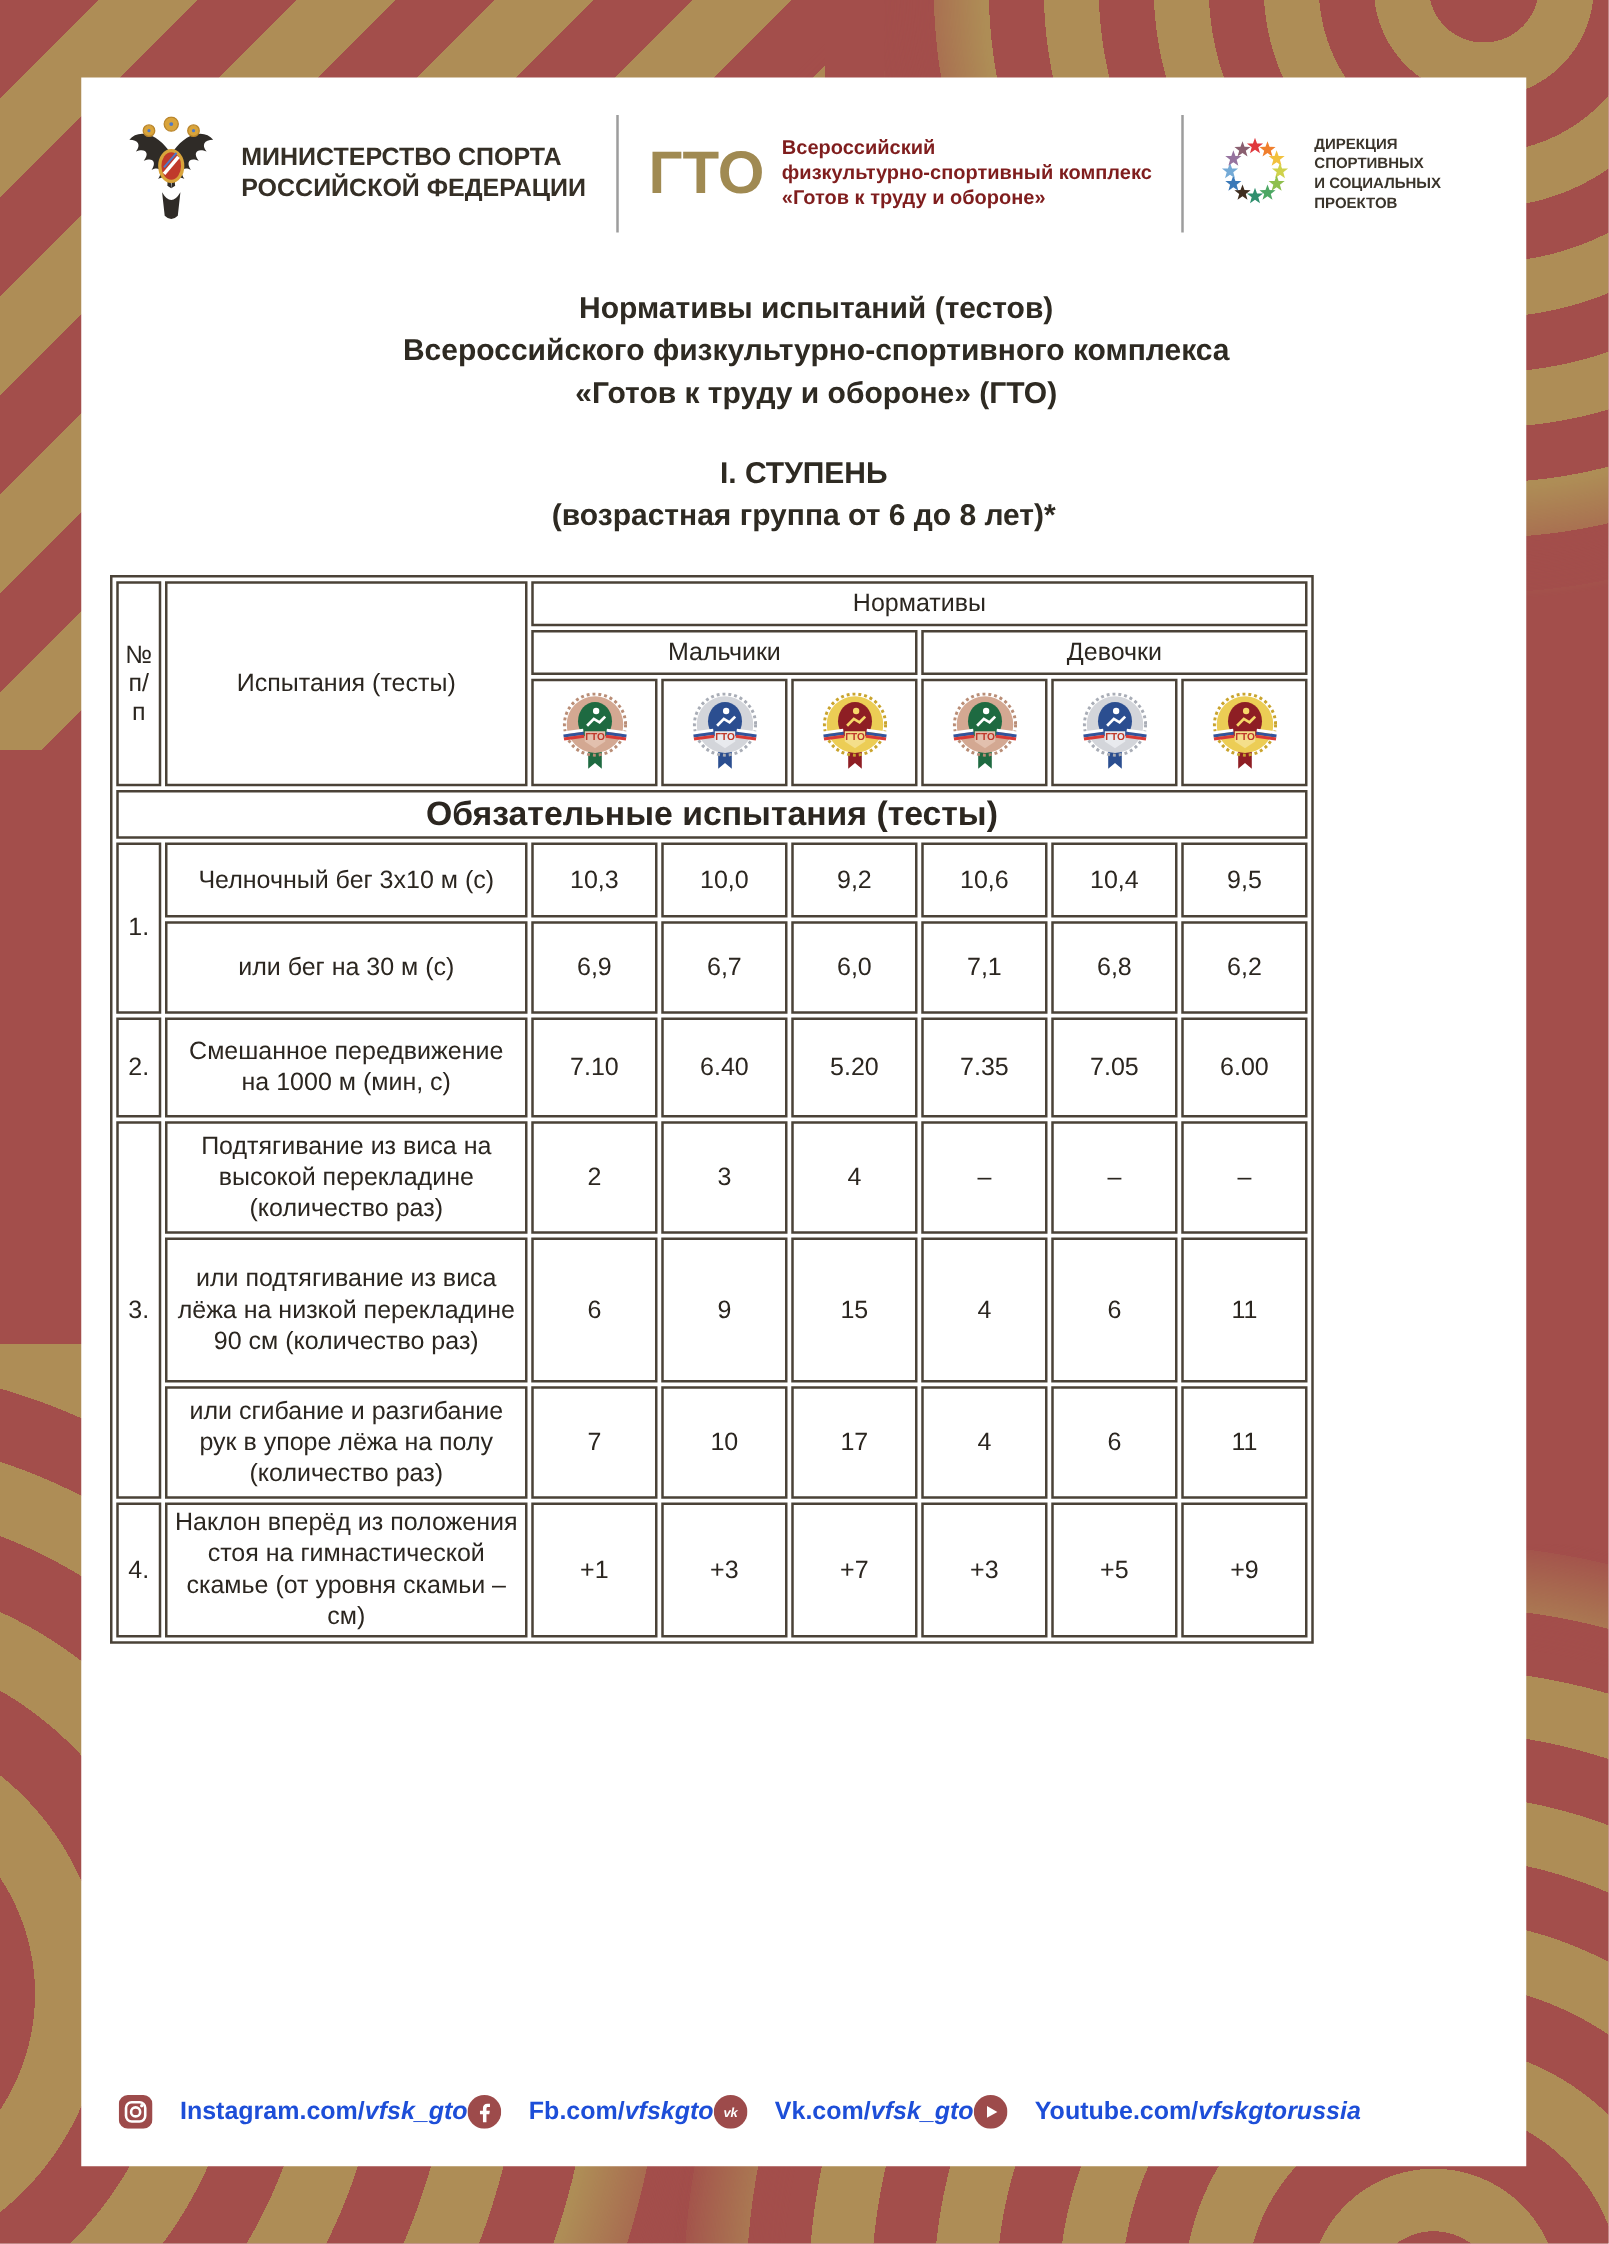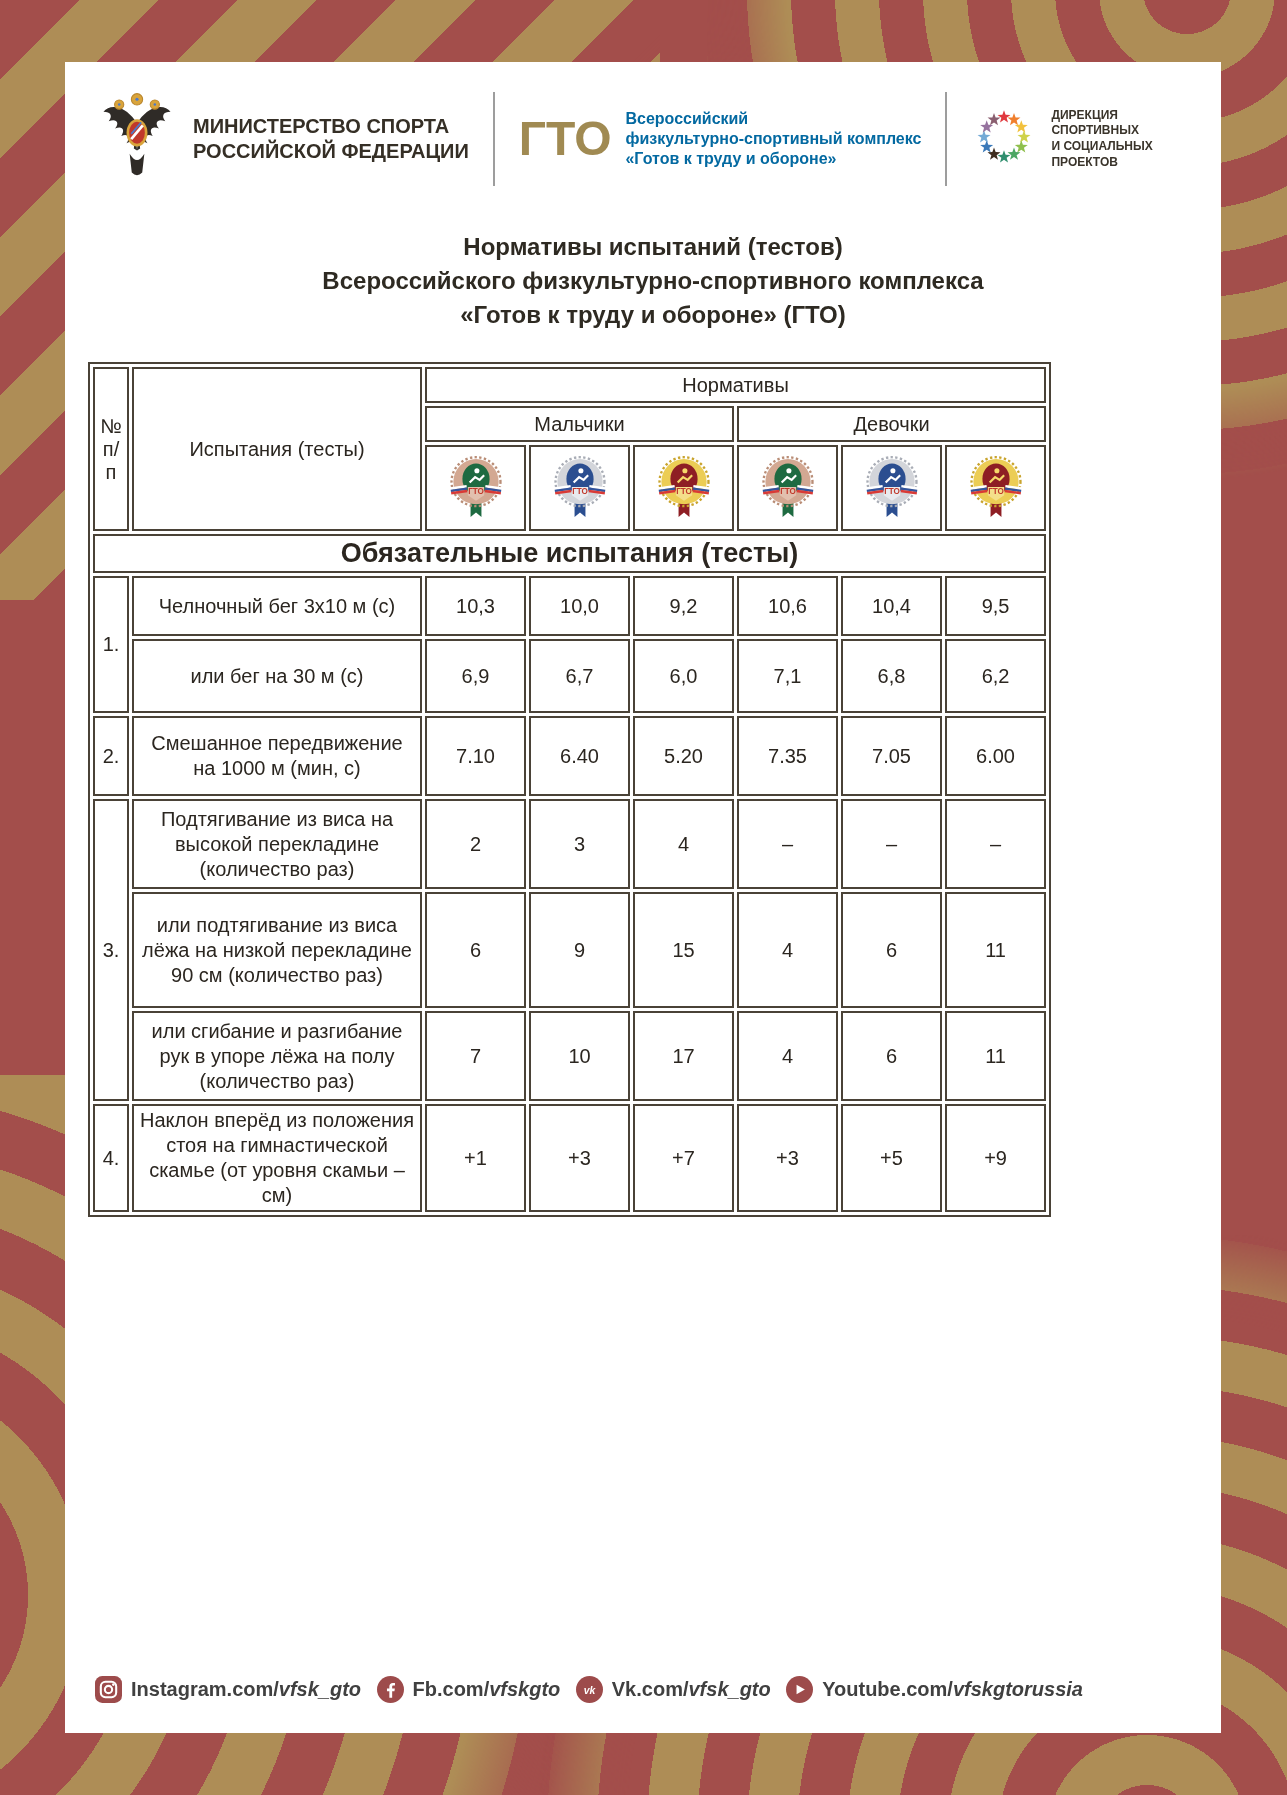--- a/index.html
+++ b/index.html
@@ -27,39 +27,39 @@
 
   .card { position:absolute; left:65px; top:62px; width:1156px; height:1671px; background:#fff; z-index:2; }
 
   
   .logos { display:flex; align-items:center; padding:30px 0 0 30px; gap:24px; }
   .logo-block { display:flex; align-items:center; gap:14px; }
   .prelines { white-space:pre-line; }
   .ministry-name { font-weight:bold; font-size:20px; line-height:1.25; color:#352f26; }
   .logo-divider { width:2px; height:94px; background:#9d9d9d; }
   .gto-acronym { font-weight:bold; font-size:48px; color:#a08a52; letter-spacing:0px; line-height:1; }
-  .gto-desc { font-weight:bold; font-size:16px; line-height:1.25; color:#0369a1; }
+  .gto-desc { font-weight:bold; font-size:16px; line-height:1.25; color:#7f1d1d; }
   .direction-name { font-weight:bold; font-size:12px; line-height:1.3; color:#3a342b; }
 
   
   .title { margin-top:44px; text-align:center; font-weight:bold; font-size:24px; line-height:1.42; color:#2e2a22;padding-left:20px; }
   .subtitle { margin-top:30px; text-align:center; font-weight:bold; font-size:24px; line-height:1.42; color:#2e2a22; }
 
   
   table.norms { margin:30px 0 0 23px; border-collapse:separate; border-spacing:3px; border:2px solid #4a4237; table-layout:fixed; width:956px; background:#fff; }
   table.norms td { border:2px solid #4a4237; text-align:center; vertical-align:middle; font-size:20px; color:#2b2620; padding:2px 4px; }
   td.hdr { font-weight:normal;margin-top:35px; }
   td.lbl { text-align:left; padding-left:9px; line-height:1.25; }
   tr.section-row td { font-weight:bold; font-size:27px; }
   .badge { display:block; margin:0 auto; }
   .b-gto { font-size:9px; font-weight:bold; fill:#c0392b; text-anchor:middle; }
 
   
   .footer { position:absolute; left:30px; bottom:30px; width:988px; display:flex; justify-content:space-between; align-items:center; }
-  .soc { display:flex; align-items:center; gap:9px; color:#404040; font-size:20px; font-weight:bold; text-decoration:none; cursor:pointer; }
+  .soc { display:flex; align-items:center; gap:22px; color:#1d4ed8; font-size:20px; font-weight:bold; text-decoration:none; cursor:pointer; }
   .soc .handle { font-style:italic; }
   .soc svg { display:block; }
 </style>
 </head>
 <body>
 
 <div class="page">
 
   <div class="deco deco-tl"></div>
   <div class="deco deco-tr"></div>
@@ -133,20 +133,24 @@
 И СОЦИАЛЬНЫХ
 ПРОЕКТОВ</div>
       </div>
     </div>
 
     <div class="title">
       <div>Нормативы испытаний (тестов)</div>
       <div>Всероссийского физкультурно-спортивного комплекса</div>
       <div>«Готов к труду и обороне» (ГТО)</div>
     </div>
+    <div class="subtitle">
+      <div>I. СТУПЕНЬ</div>
+      <div>(возрастная группа от 6 до 8 лет)*</div>
+    </div>
 
     <table class="norms">
       <colgroup>
         <col style="width:36px">
           <col style="width:290px">
         <col style="width:101px">
           <col style="width:101px">
           <col style="width:101px">
         <col style="width:101px">
           <col style="width:101px">

